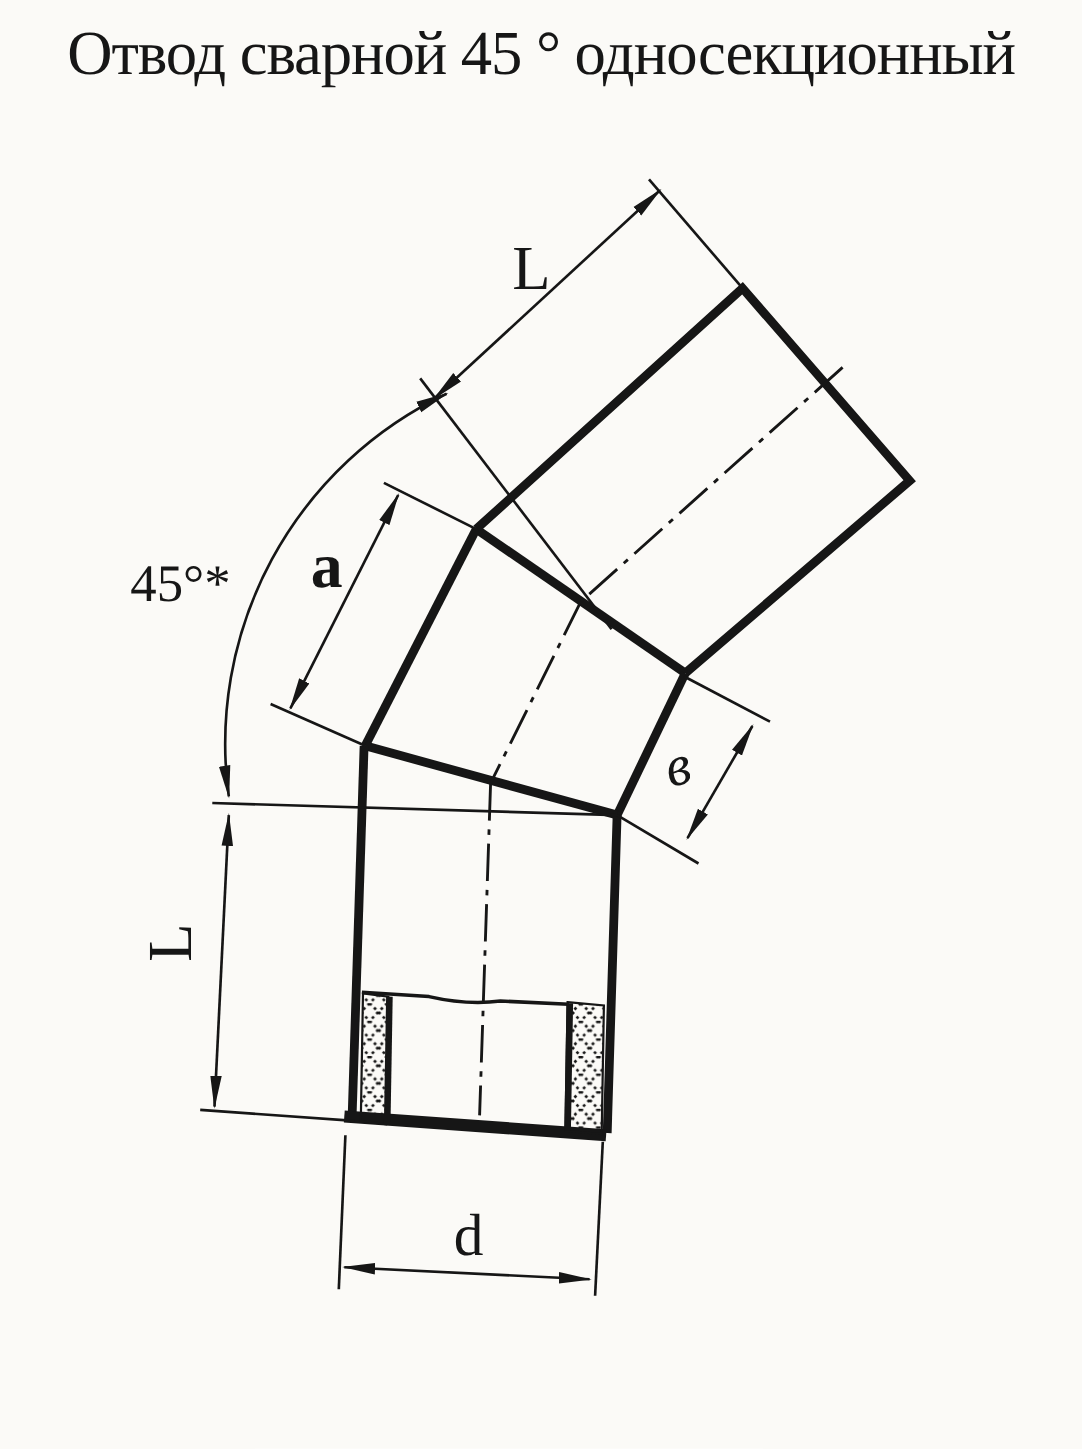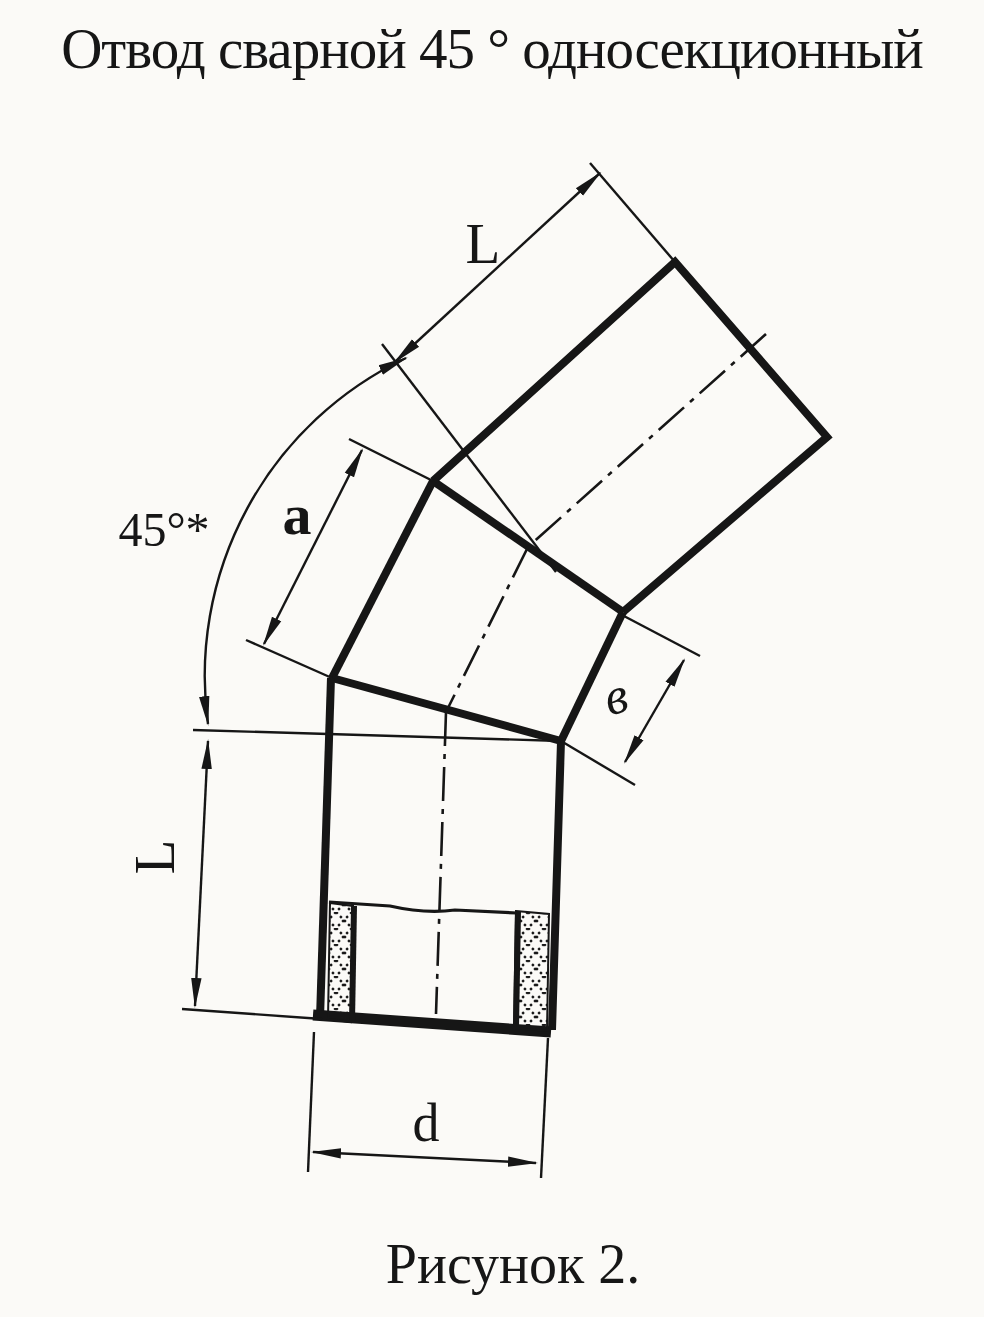--- a/index.html
+++ b/index.html
@@ -101,14 +101,13 @@
     <path class="st thin" d="M548,1038 L541,1178"></path>
 
     <text class="lbl" x="483" y="263" font-size="57" text-anchor="middle">L</text>
     <text class="lbl" x="297" y="534" font-size="58" font-weight="bold" text-anchor="middle">a</text>
     <text class="lbl" x="164" y="546" font-size="48" text-anchor="middle">45°*</text>
     <text class="lbl" font-size="52" font-style="italic" text-anchor="middle" transform="translate(620,713) rotate(-14)">в</text>
     <text class="lbl" font-size="57" text-anchor="middle" transform="translate(174,857) rotate(-90)">L</text>
     <text class="lbl" x="426" y="1141" font-size="54" text-anchor="middle">d</text>
   </svg>
 
-  <div class="caption">Рисунок 2.</div>
 </div>
 
 </body></html>

